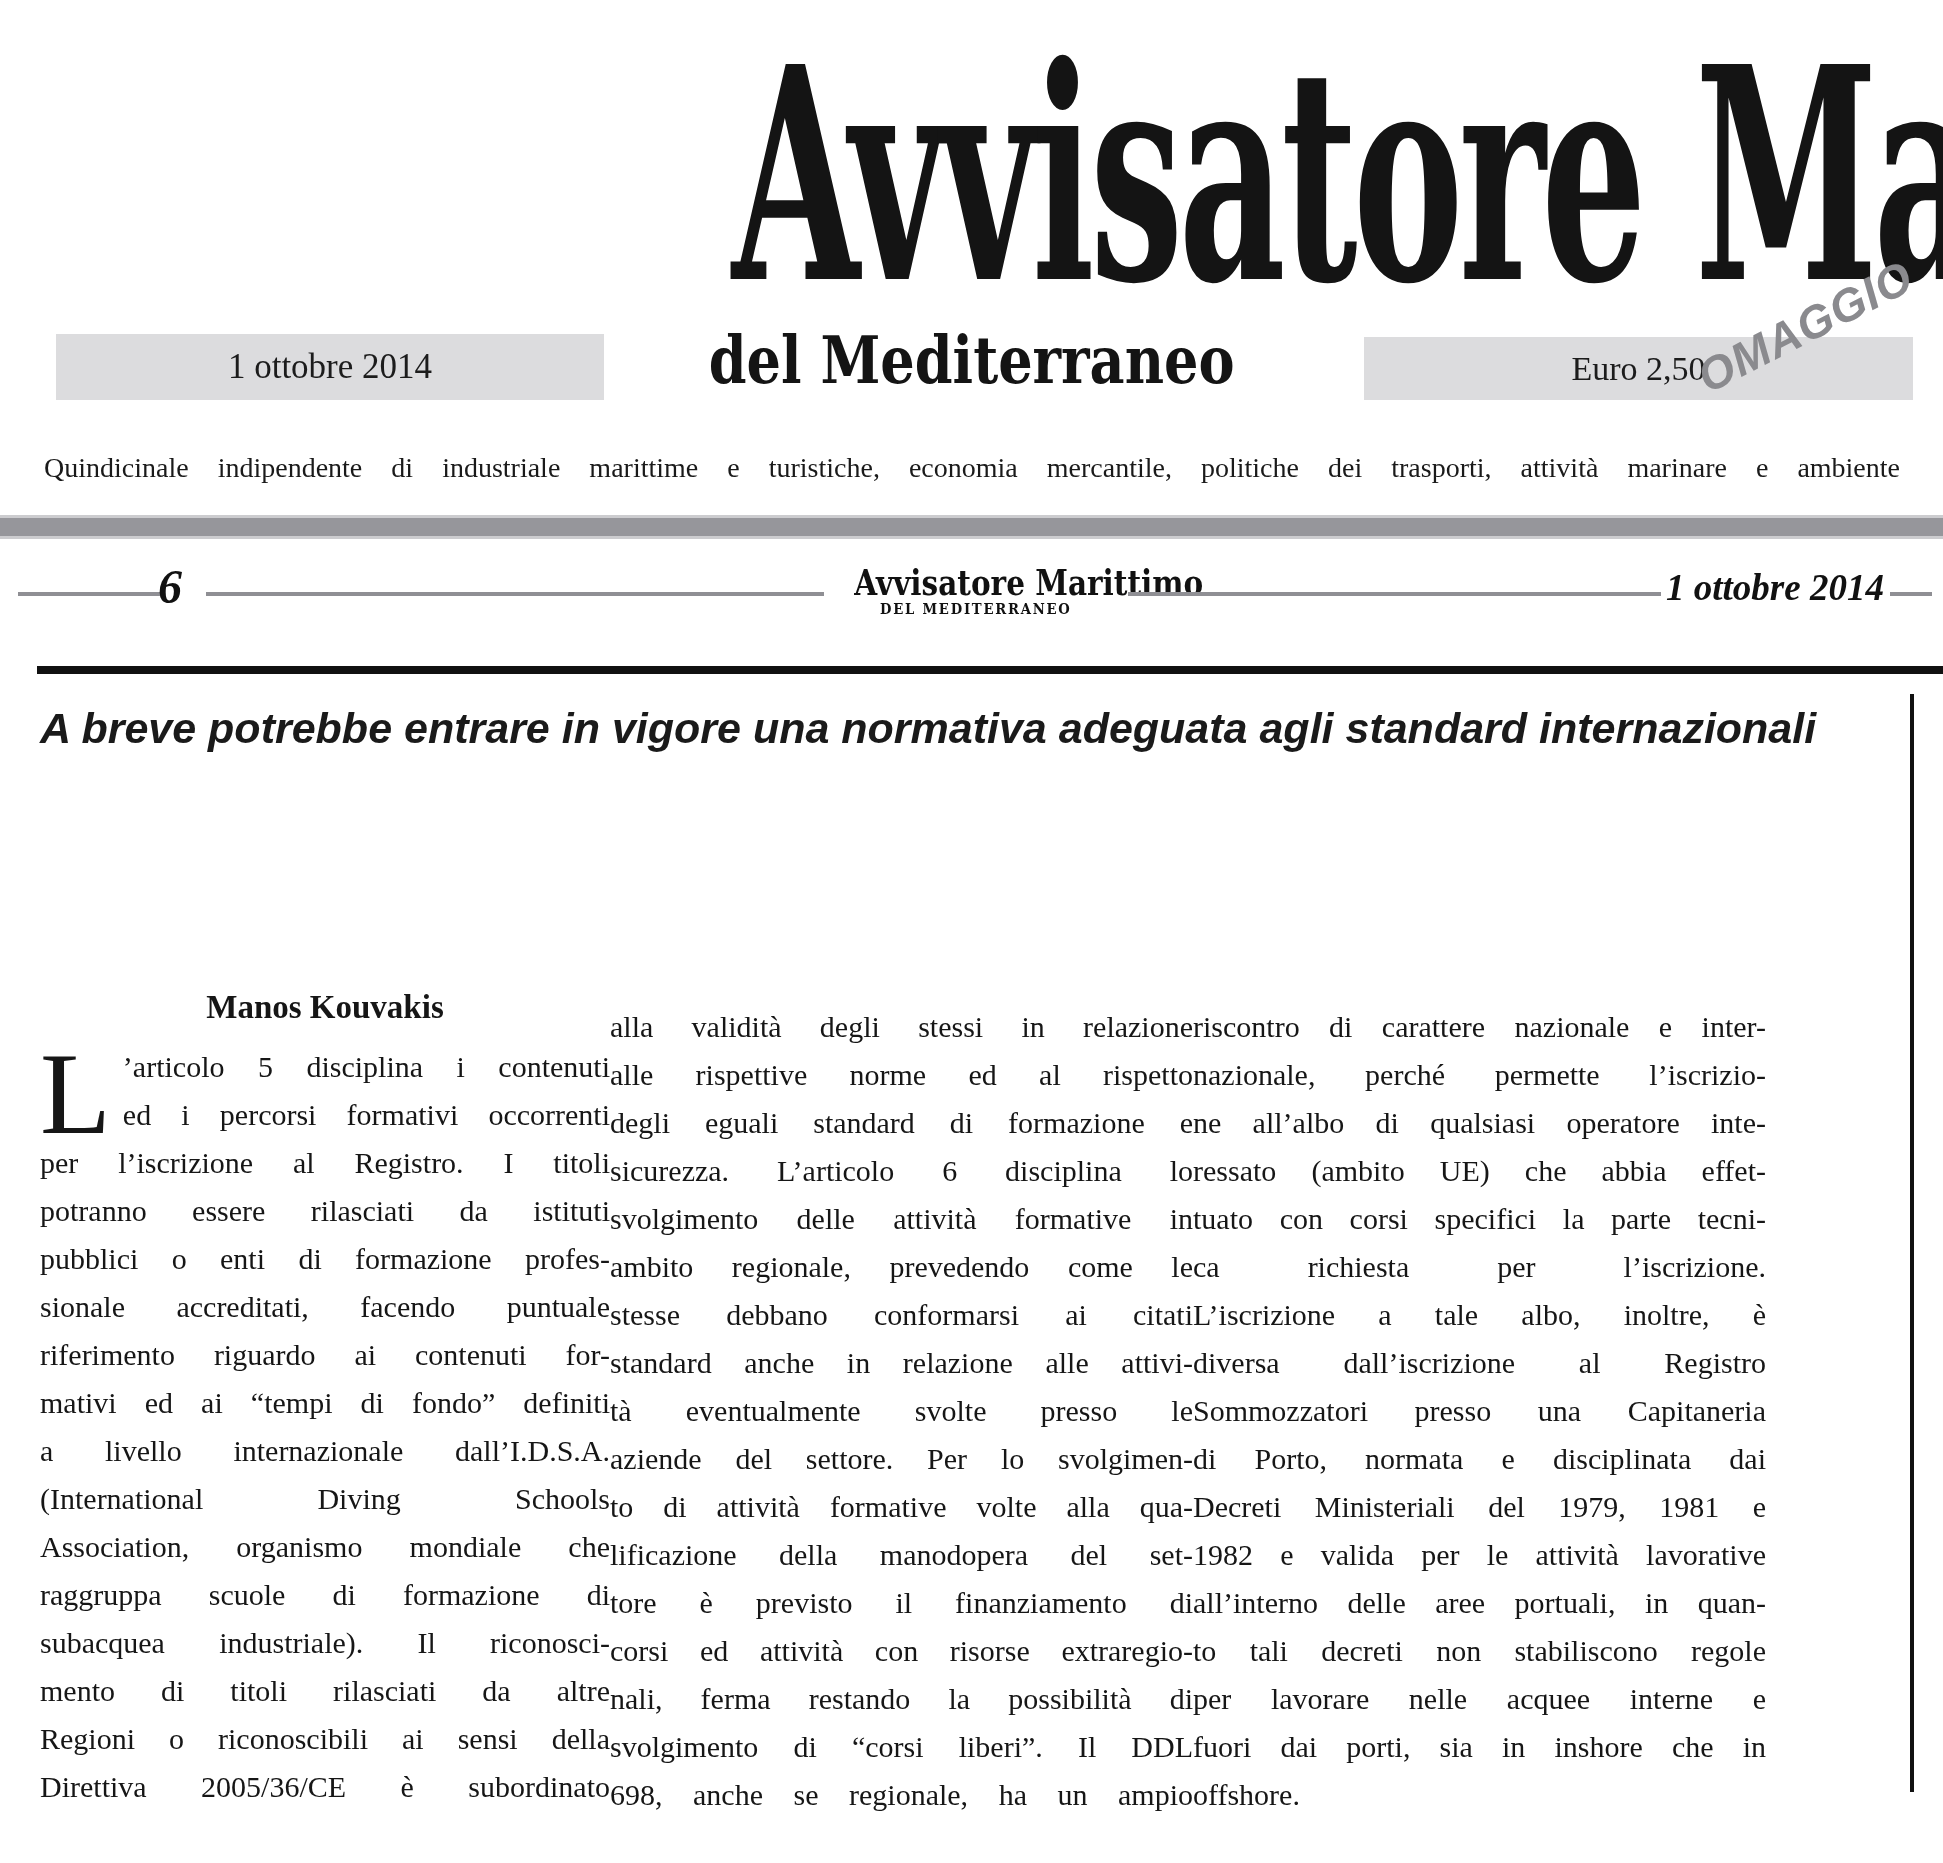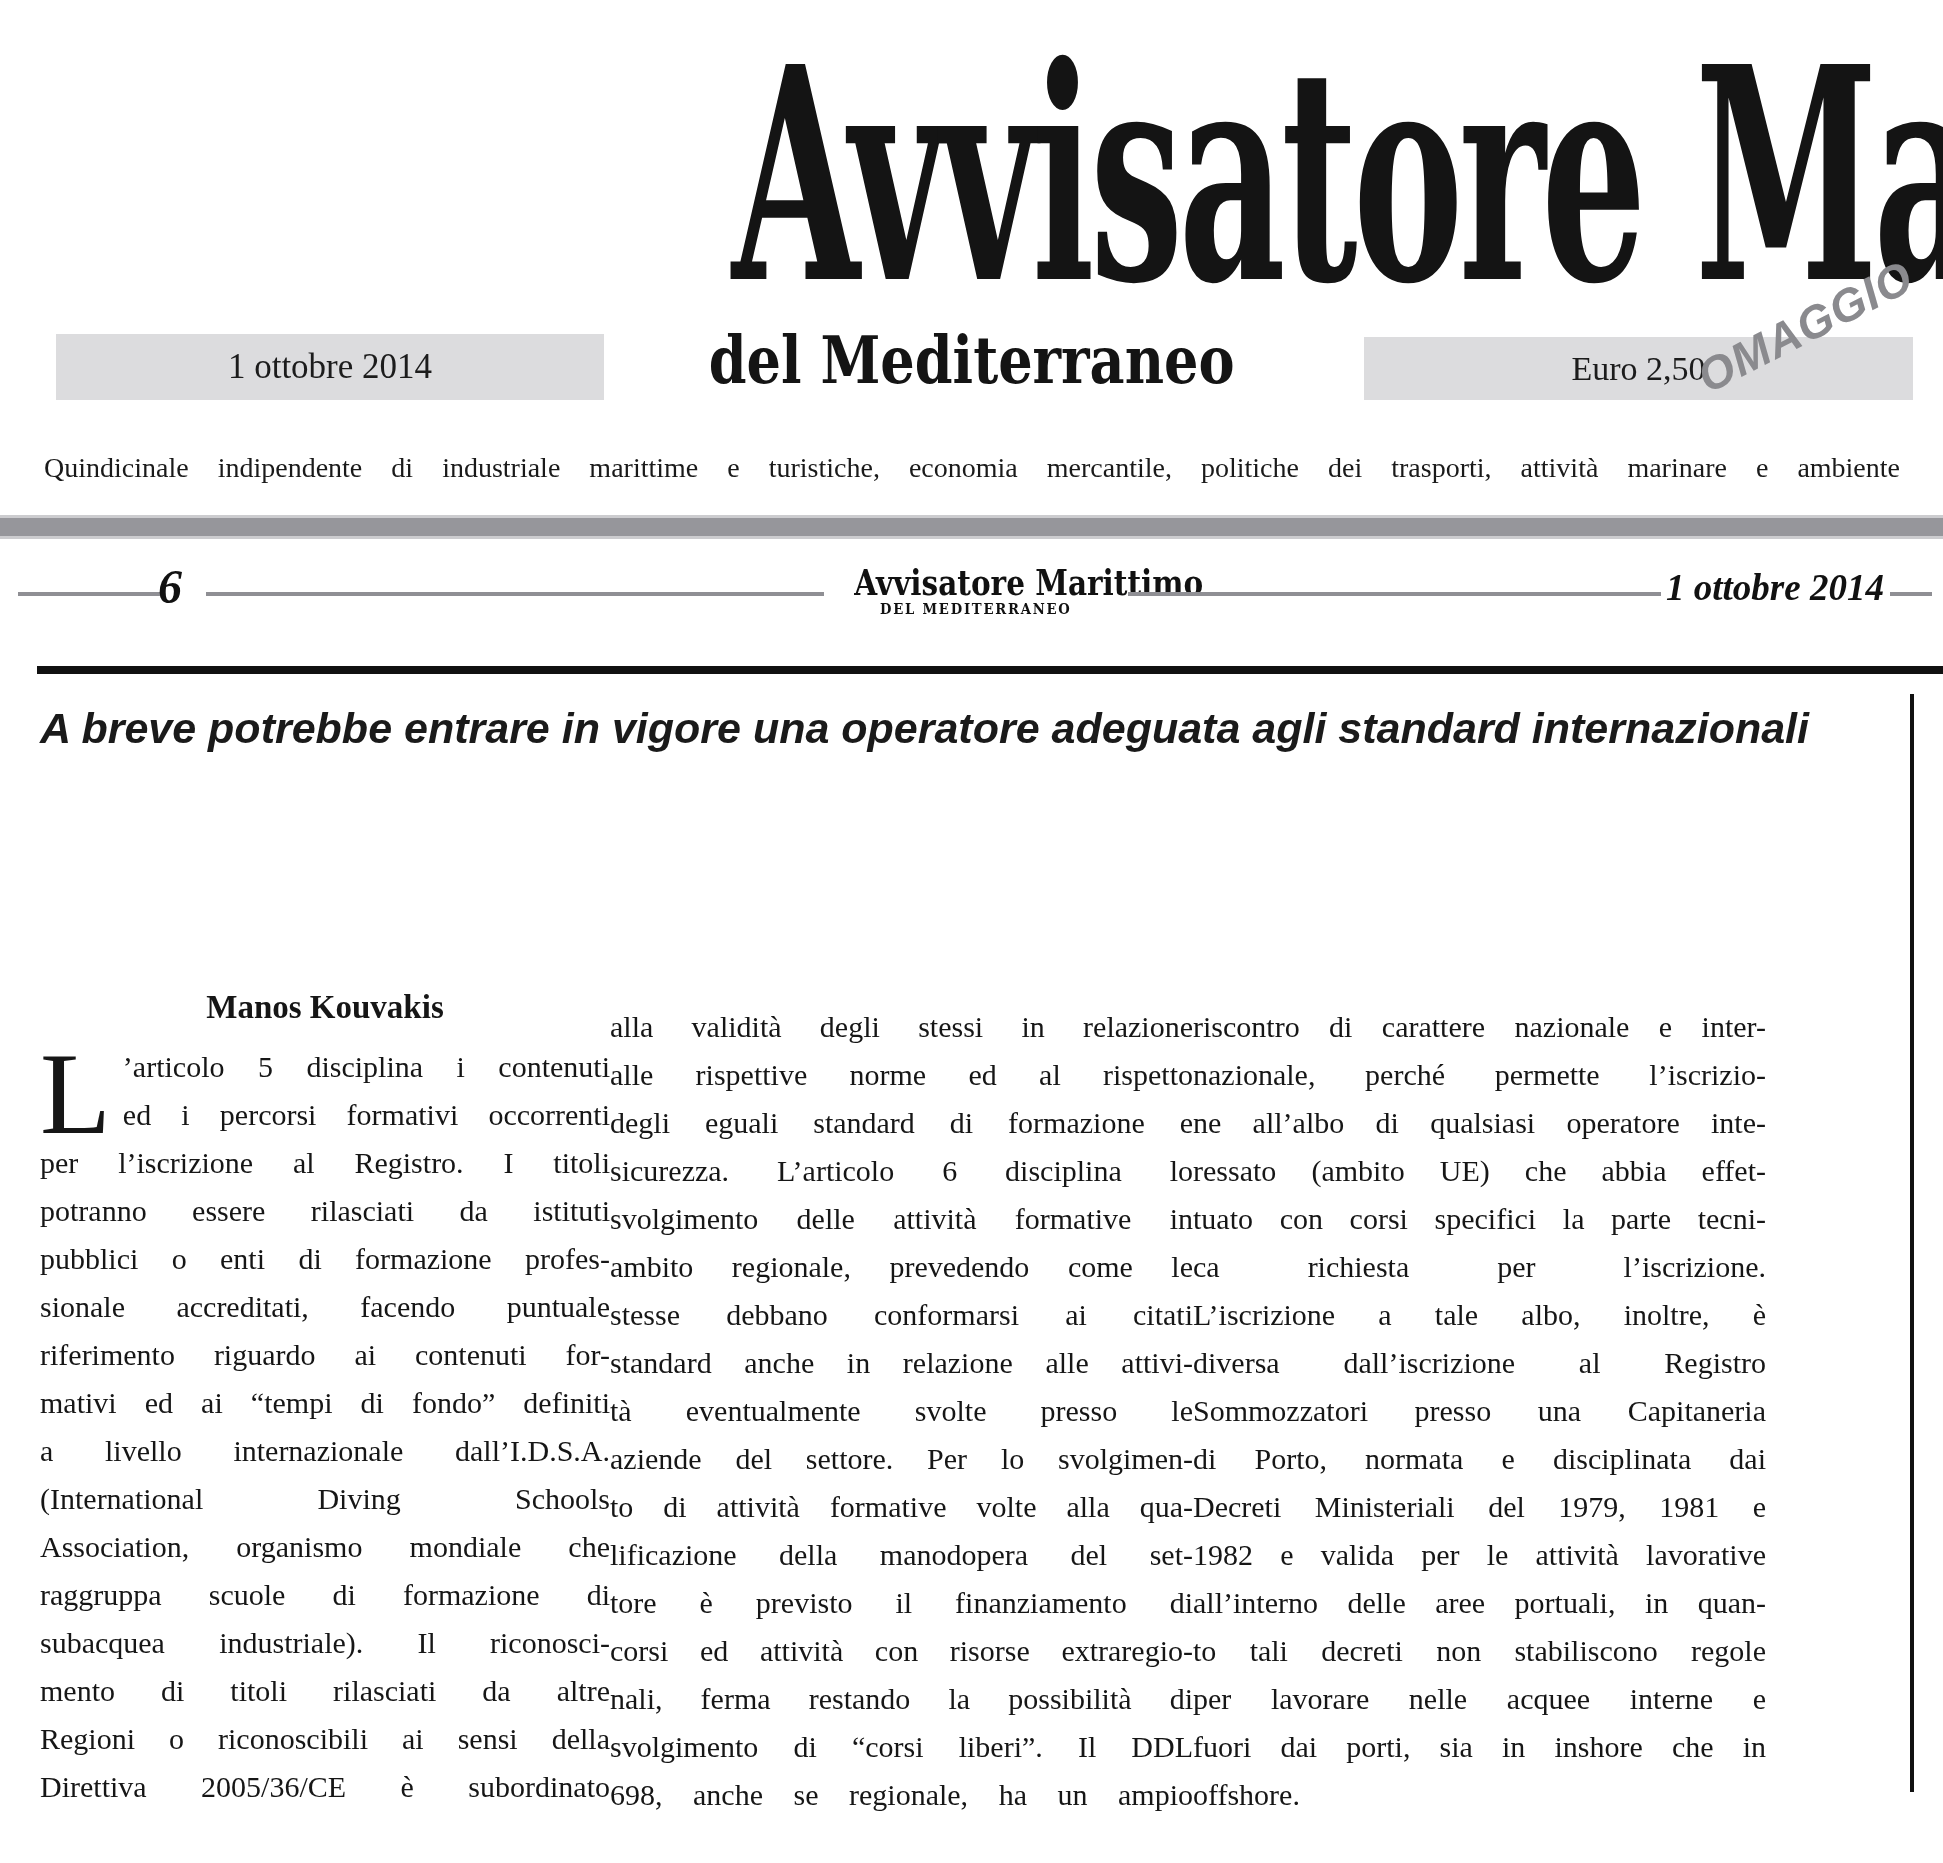--- a/index.html
+++ b/index.html
@@ -155,21 +155,21 @@
     <span class="folio-logo-title">Avvisatore Marittimo</span><br>
     <span class="folio-logo-sub">DEL MEDITERRANEO</span>
   </div>
   <div class="folio-line fl3"></div>
   <div class="folio-date">1 ottobre 2014</div>
   <div class="folio-line fl4"></div>
 
   <div class="thick-rule"></div>
   <div class="v-rule"></div>
 
-  <div class="kicker">A breve potrebbe entrare in vigore una operatore adeguata agli standard internazionali</div>
+  <div class="kicker">A breve potrebbe entrare in vigore una normativa adeguata agli standard internazionali</div>
 
   <div class="columns">
     <div class="col col-1">
       <div class="byline">Manos Kouvakis</div>
       <p class="coltext"><span class="dropcap">L</span><span>’articolo 5 disciplina i contenuti
 ed i percorsi formativi occorrenti
 per l’iscrizione al Registro. I titoli
 potranno essere rilasciati da istituti
 pubblici o enti di formazione profes-
 sionale accreditati, facendo puntuale

